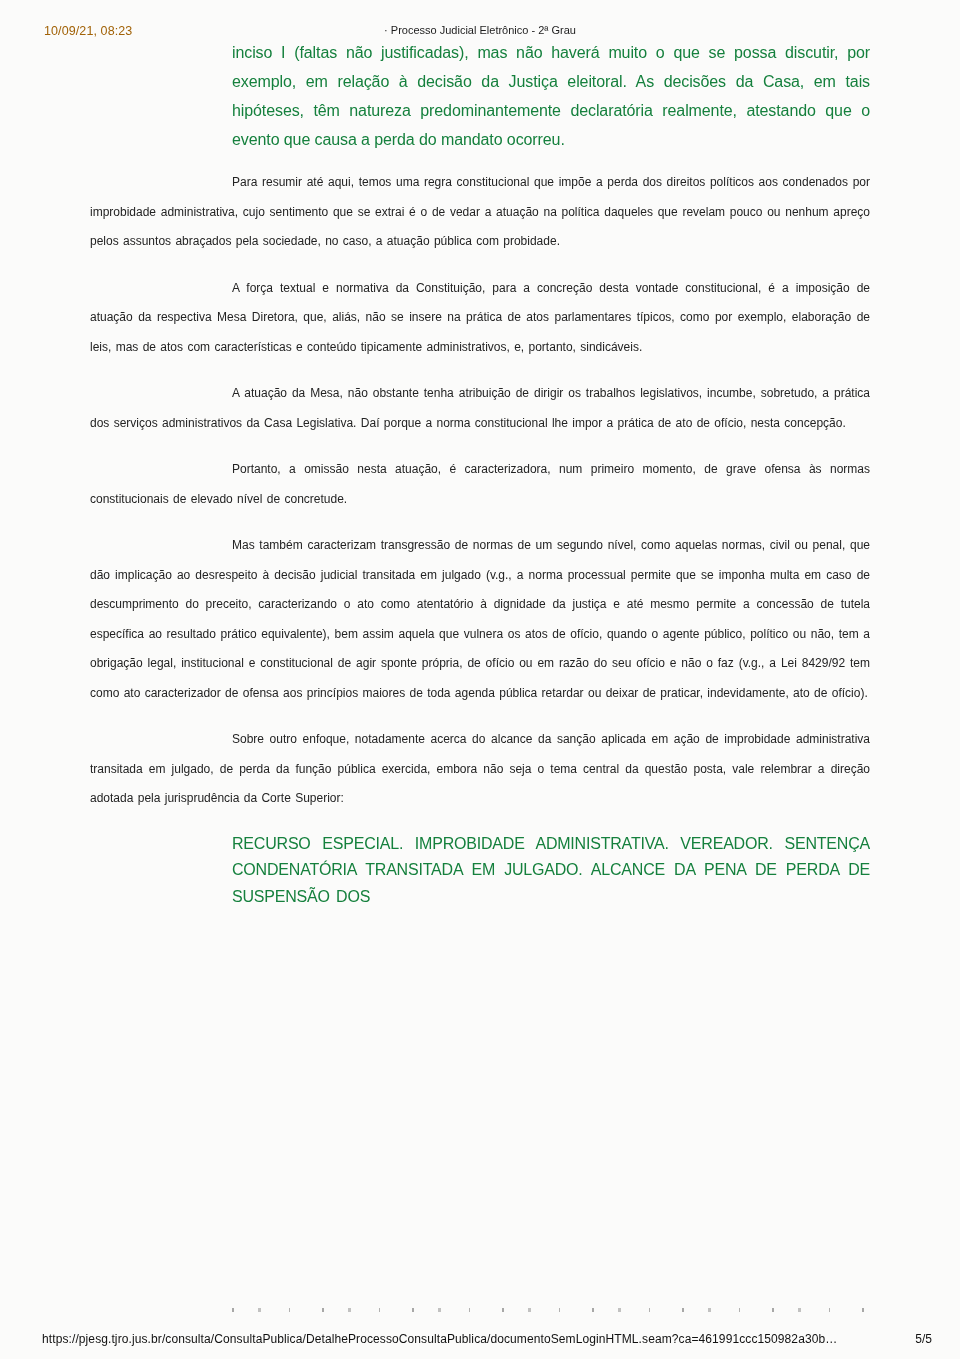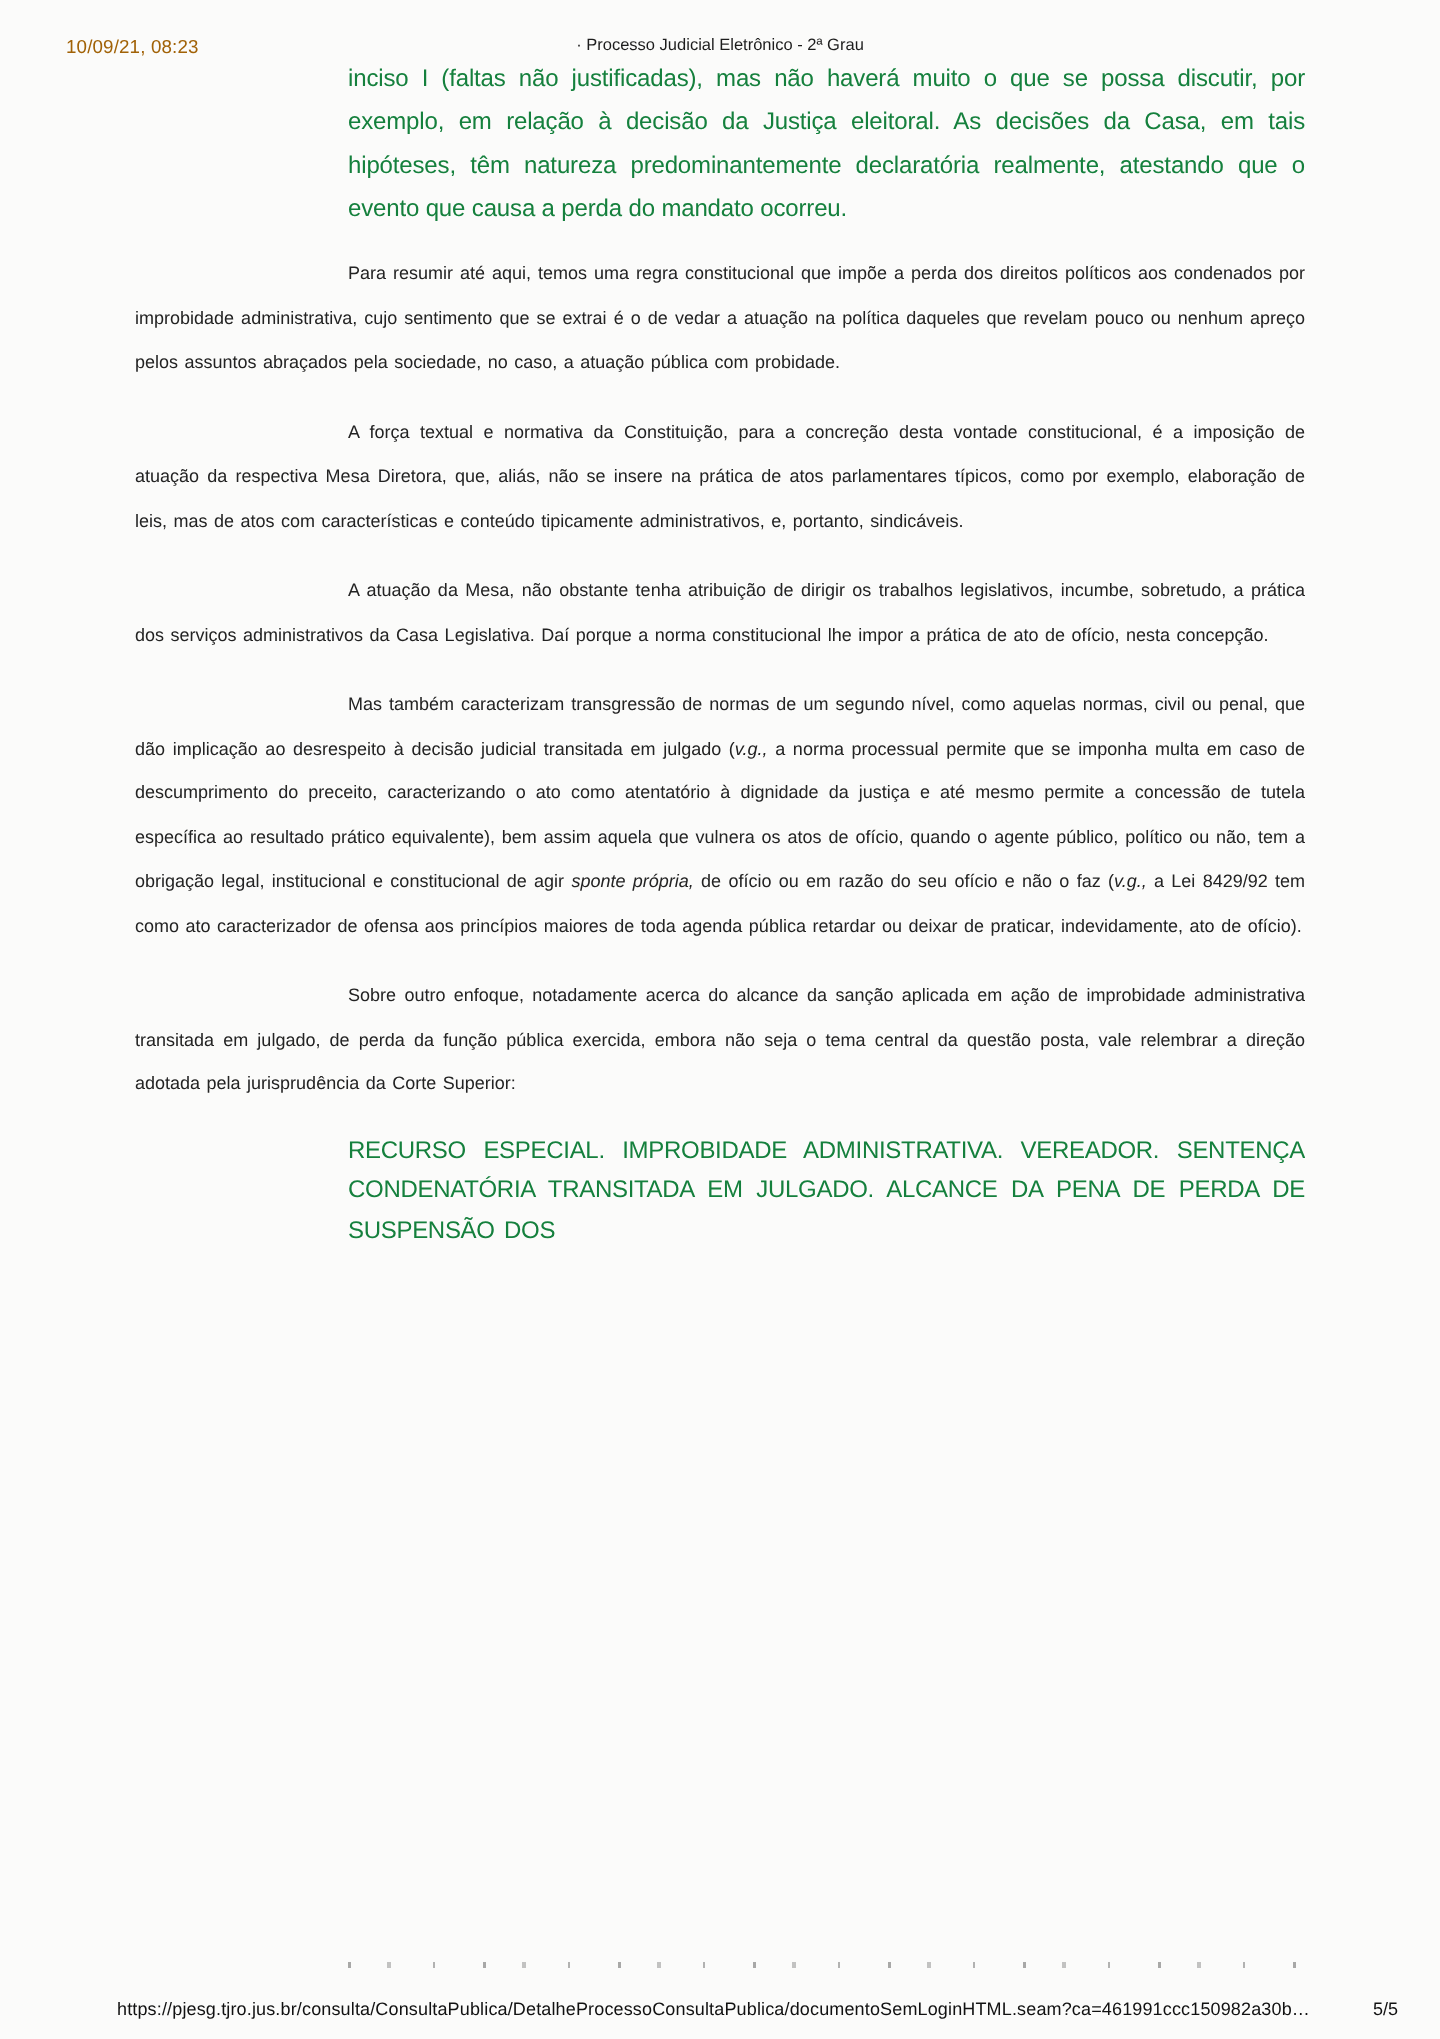--- a/index.html
+++ b/index.html
@@ -33,21 +33,21 @@
     width: 780px; max-height: 1250px; overflow: hidden;
   }
 
   .para {
     font-size: 12px; line-height: 29.5px;
     text-align: justify; text-indent: 142px;
     color: #232323;
     margin-bottom: 17px;
     word-spacing: 1px;
   }
-  .it { font-style: italic; }
+  .it { }
 
   .quote {
     margin-left: 142px; margin-bottom: 14px;
     font-size: 16px; line-height: 29px;
     letter-spacing: -0.1px;
     text-align: justify; color: #15803d;
   }
   .citation {
     margin-left: 142px; margin-bottom: 19px;
     font-size: 16px; line-height: 22px; color: #232323;
@@ -70,21 +70,21 @@
         rgba(20,20,20,0.7) 57px 58px, transparent 58px 90px);
     background-size: 90px 4px;
   }
 
   
   .footer {
     position: absolute; left: 42px; right: 22px; bottom: 13px;
     display: flex; justify-content: space-between; align-items: baseline;
     font-size: 12px; color: #111;
   }
-  .footer .url { letter-spacing: 0.1px; margin-left: 36px; }
+  .footer .url { letter-spacing: 0.1px; }
   .footer .pagenum { padding-right: 6px; }
 </style>
 </head>
 <body>
 
 <div class="page">
 
   <div class="header">
     <span class="title">· Processo Judicial Eletrônico - 2ª Grau</span>
     <span class="date">10/09/21, 08:23</span>
@@ -94,20 +94,21 @@
 
     <p class="quote">inciso I (faltas não justificadas), mas não haverá muito o que se possa discutir, por exemplo, em relação à decisão da Justiça eleitoral. As decisões da Casa, em tais hipóteses, têm natureza predominantemente declaratória realmente, atestando que o evento que causa a perda do mandato ocorreu.</p>
 
 
     <p class="para">Para resumir até aqui, temos uma regra constitucional que impõe a perda dos direitos políticos aos condenados por improbidade administrativa, cujo sentimento que se extrai é o de vedar a atuação na política daqueles que revelam pouco ou nenhum apreço pelos assuntos abraçados pela sociedade, no caso, a atuação pública com probidade.</p>
 
     <p class="para">A força textual e normativa da Constituição, para a concreção desta vontade constitucional, é a imposição de atuação da respectiva Mesa Diretora, que, aliás, não se insere na prática de atos parlamentares típicos, como por exemplo, elaboração de leis, mas de atos com características e conteúdo tipicamente administrativos, e, portanto, sindicáveis.</p>
 
     <p class="para">A atuação da Mesa, não obstante tenha atribuição de dirigir os trabalhos legislativos, incumbe, sobretudo, a prática dos serviços administrativos da Casa Legislativa. Daí porque a norma constitucional lhe impor a prática de ato de ofício, nesta concepção.</p>
 
+    <p class="para">Portanto, a omissão nesta atuação, é caracterizadora, num primeiro momento, de grave ofensa às normas constitucionais de elevado nível de concretude.</p>
 
     <p class="para"><span>Mas também caracterizam transgressão de normas de um segundo nível, como aquelas normas, civil ou penal, que dão implicação ao desrespeito à decisão judicial transitada em julgado (</span><span class="it">v.g.,</span><span> a norma processual permite que se imponha multa em caso de descumprimento do preceito, caracterizando o ato como atentatório à dignidade da justiça e até mesmo permite a concessão de tutela específica ao resultado prático equivalente), bem assim aquela que vulnera os atos de ofício, quando o agente público, político ou não, tem a obrigação legal, institucional e constitucional de agir </span><span class="it">sponte própria,</span><span> de ofício ou em razão do seu ofício e não o faz (</span><span class="it">v.g.,</span><span> a Lei 8429/92 tem como ato caracterizador de ofensa aos princípios maiores de toda agenda pública retardar ou deixar de praticar, indevidamente, ato de ofício).</span></p>
 
     <p class="para">Sobre outro enfoque, notadamente acerca do alcance da sanção aplicada em ação de improbidade administrativa transitada em julgado, de perda da função pública exercida, embora não seja o tema central da questão posta, vale relembrar a direção adotada pela jurisprudência da Corte Superior:</p>
 
     <p class="quote upper">RECURSO ESPECIAL. IMPROBIDADE ADMINISTRATIVA. VEREADOR. SENTENÇA CONDENATÓRIA TRANSITADA EM JULGADO. ALCANCE DA PENA DE PERDA DE SUSPENSÃO DOS</p>
 
   </div>
 
   <div class="cutoff"></div>

